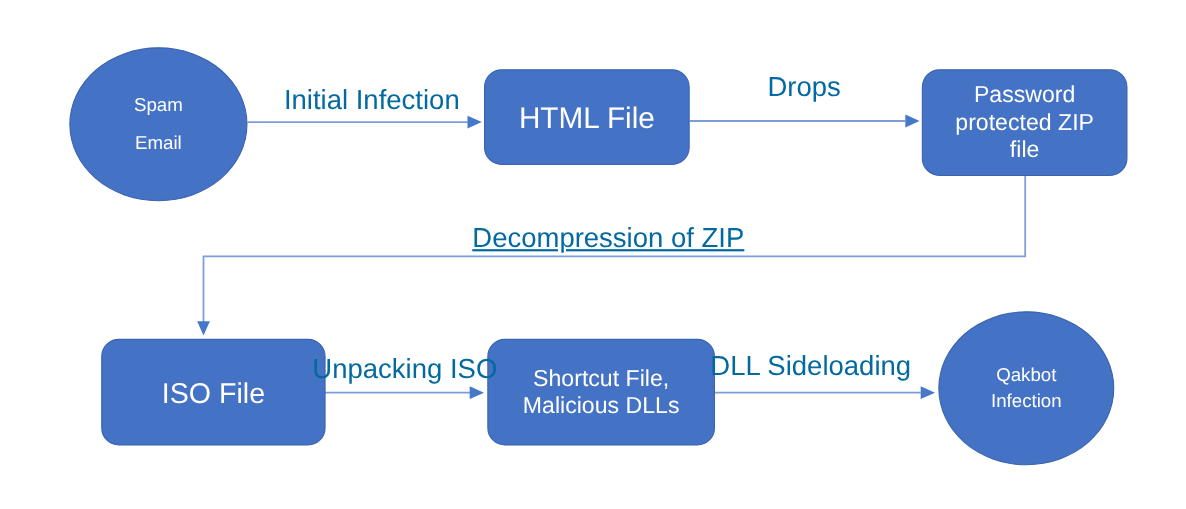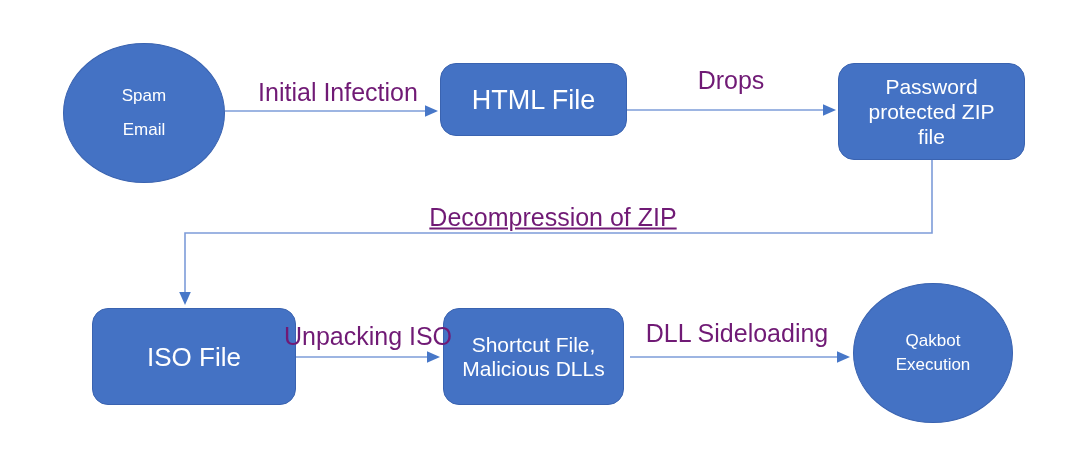--- a/index.html
+++ b/index.html
@@ -24,30 +24,30 @@
     align-items:center;
     justify-content:center;
     text-align:center;
     box-sizing:border-box;
   }
   .node .ln{display:block;}
   .rect{border-radius:16px;}
   .ellipse{border-radius:50%;}
 
   #n-spam   {left:63px;  top:43px;  width:162px; height:140px; font-size:17px; line-height:22px;gap:12px;}
-  #n-html   {left:440px; top:63px;  width:187px; height:73px;  font-size:27px; line-height:30px;}
+  #n-html   {left:440px; top:63px;  width:187px; height:87px;  font-size:27px; line-height:30px;}
   #n-zip    {left:838px; top:63px;  width:187px; height:97px;  font-size:21px; line-height:25px;}
   #n-iso    {left:92px;  top:308px; width:204px; height:97px;  font-size:26px; line-height:30px;}
-  #n-short  {left:443px; top:308px; width:181px; height:97px;  font-size:21px; line-height:24px;}
+  #n-short  {left:443px; top:308px; width:207px; height:97px;  font-size:21px; line-height:24px;}
   #n-qakbot {left:853px; top:283px; width:160px; height:140px; font-size:17px; line-height:24px;}
 
   .edge-label{
     position:absolute;
     transform:translate(-50%,-50%);
-    color:#701a75;
+    color:#0369a1;
     font-size:25px;
     white-space:nowrap;
   }
   #l-e1{left:338px; top:92px;}
   #l-e2{left:731px; top:80px;}
   #l-e3{left:553px; top:217px;text-decoration:underline;}
   #l-e4{left:368px; top:336px;}
   #l-e5{left:737px; top:333px;}
 </style>
 </head>
@@ -97,21 +97,21 @@
     <span class="ln">ISO File</span>
   </div>
 
   <div class="node rect" id="n-short">
     <span class="ln">Shortcut File,</span>
     <span class="ln">Malicious DLLs</span>
   </div>
 
   <div class="node ellipse" id="n-qakbot">
     <span class="ln">Qakbot</span>
-    <span class="ln">Execution</span>
+    <span class="ln">Infection</span>
   </div>
 
   <div class="edge-label" id="l-e1">Initial Infection</div>
   <div class="edge-label" id="l-e2">Drops</div>
   <div class="edge-label" id="l-e3">Decompression of ZIP</div>
   <div class="edge-label" id="l-e4">Unpacking ISO</div>
   <div class="edge-label" id="l-e5">DLL Sideloading</div>
 
 </div>
 

